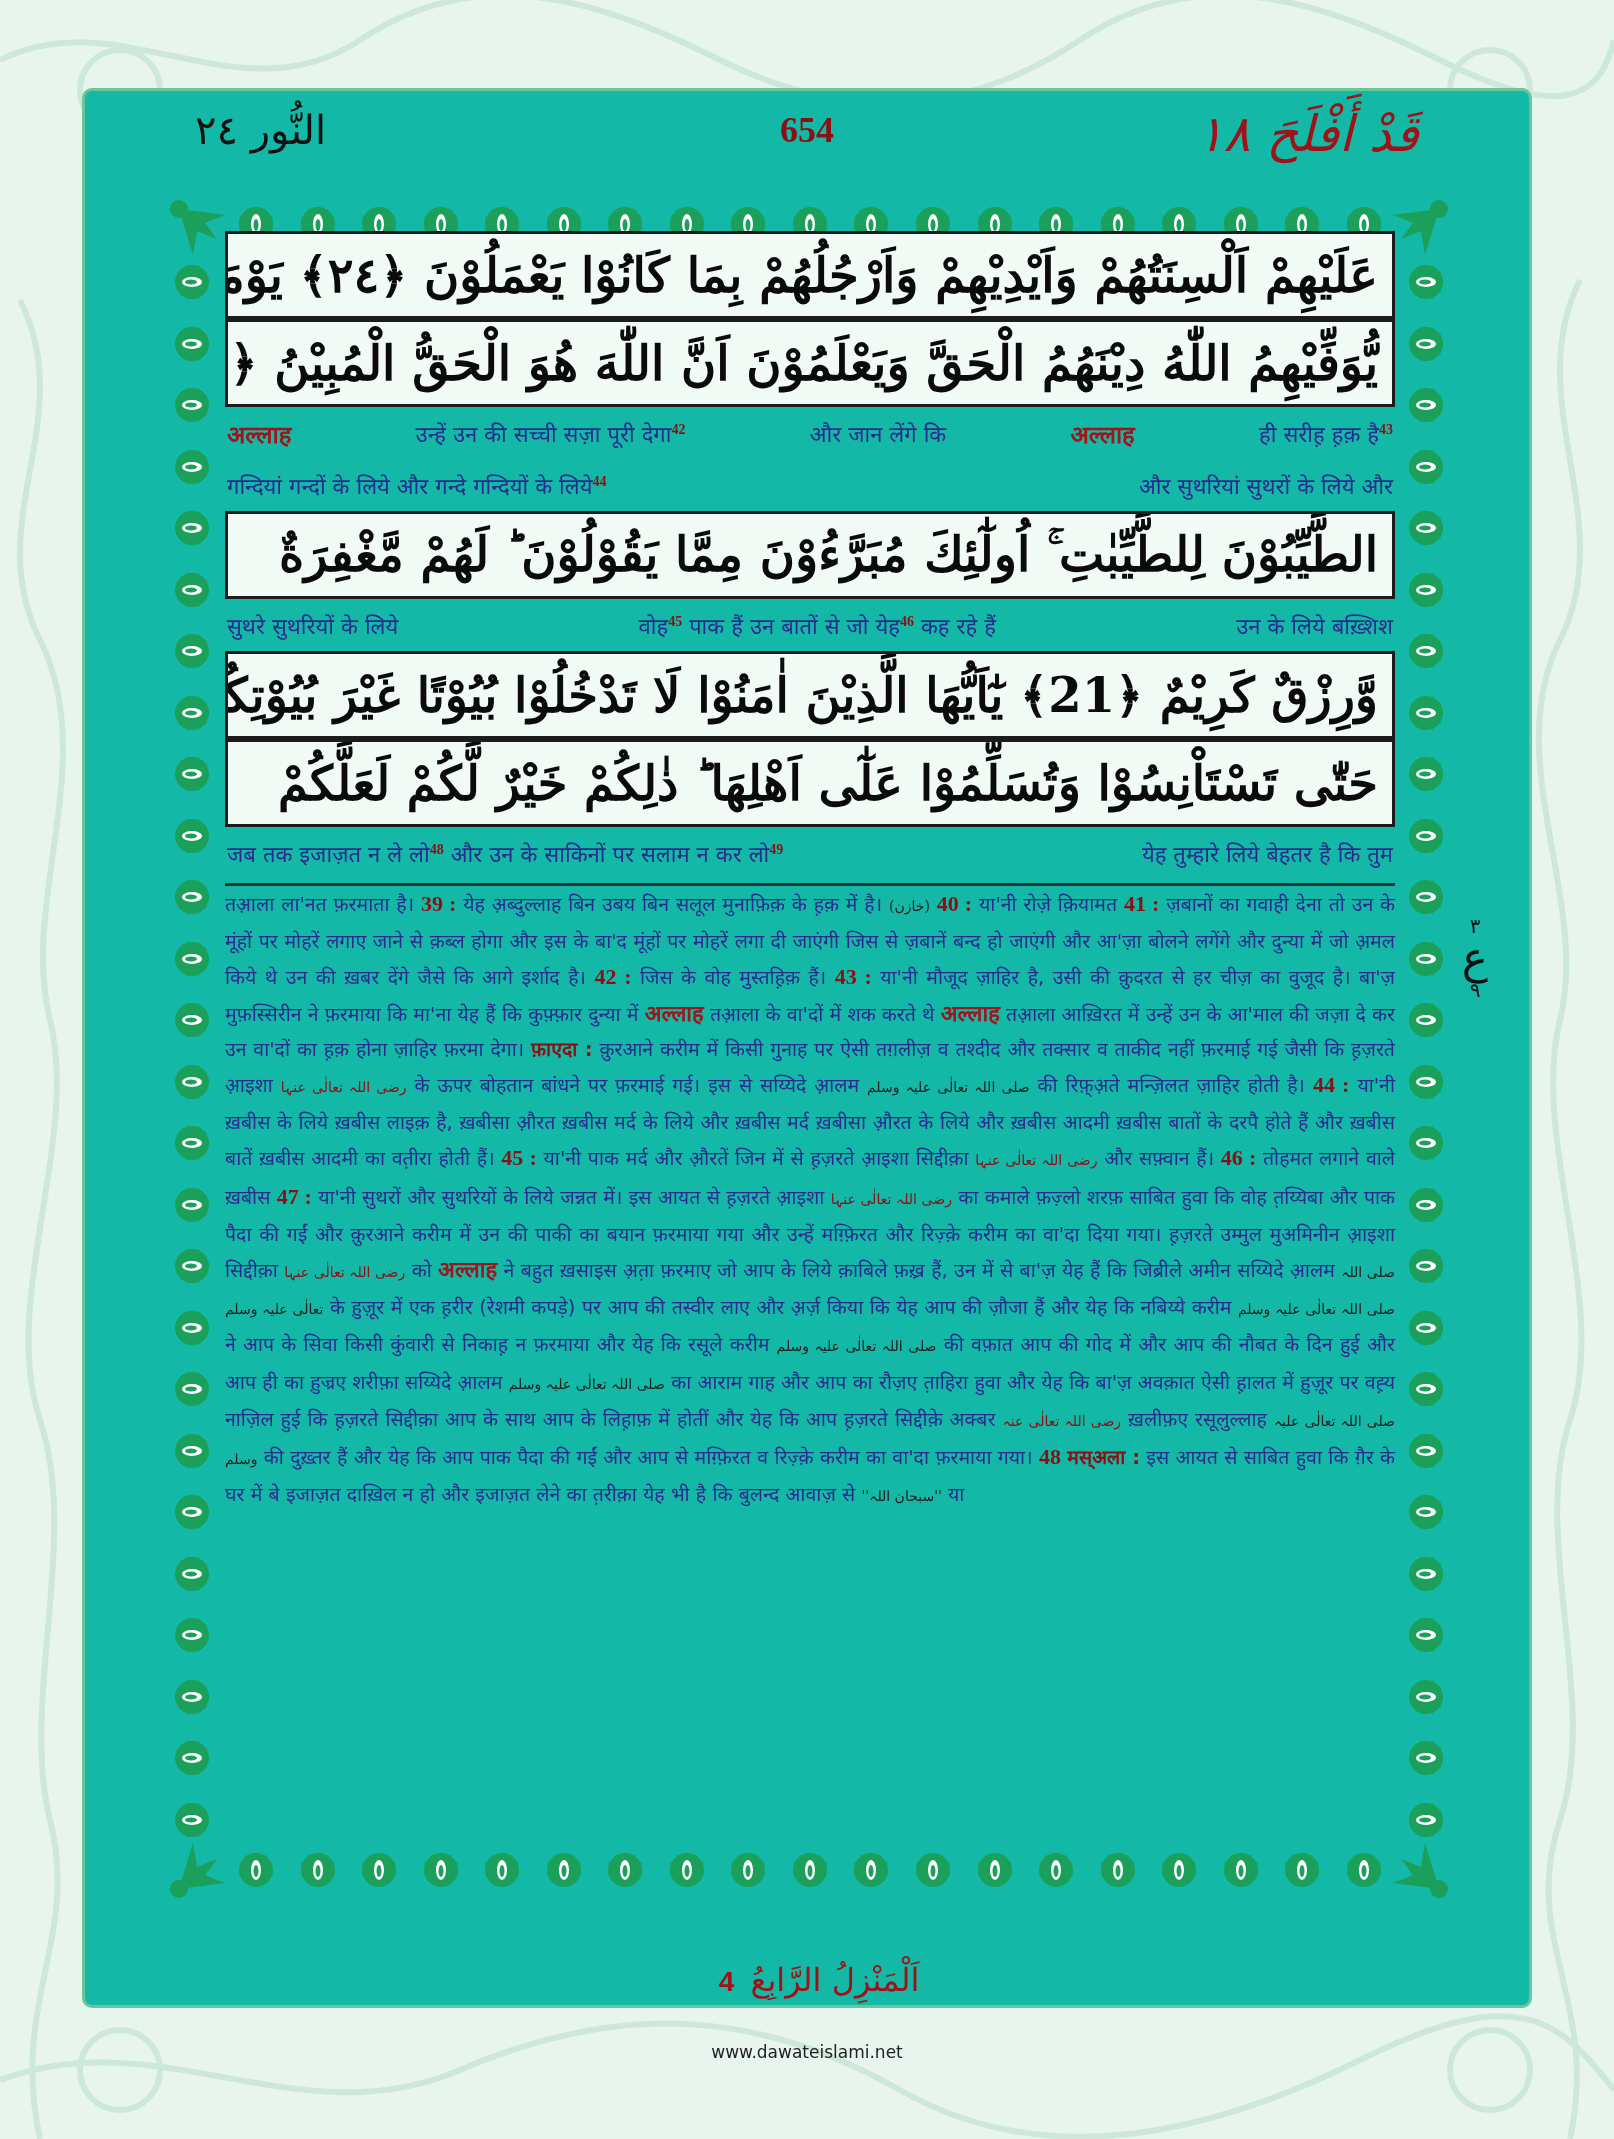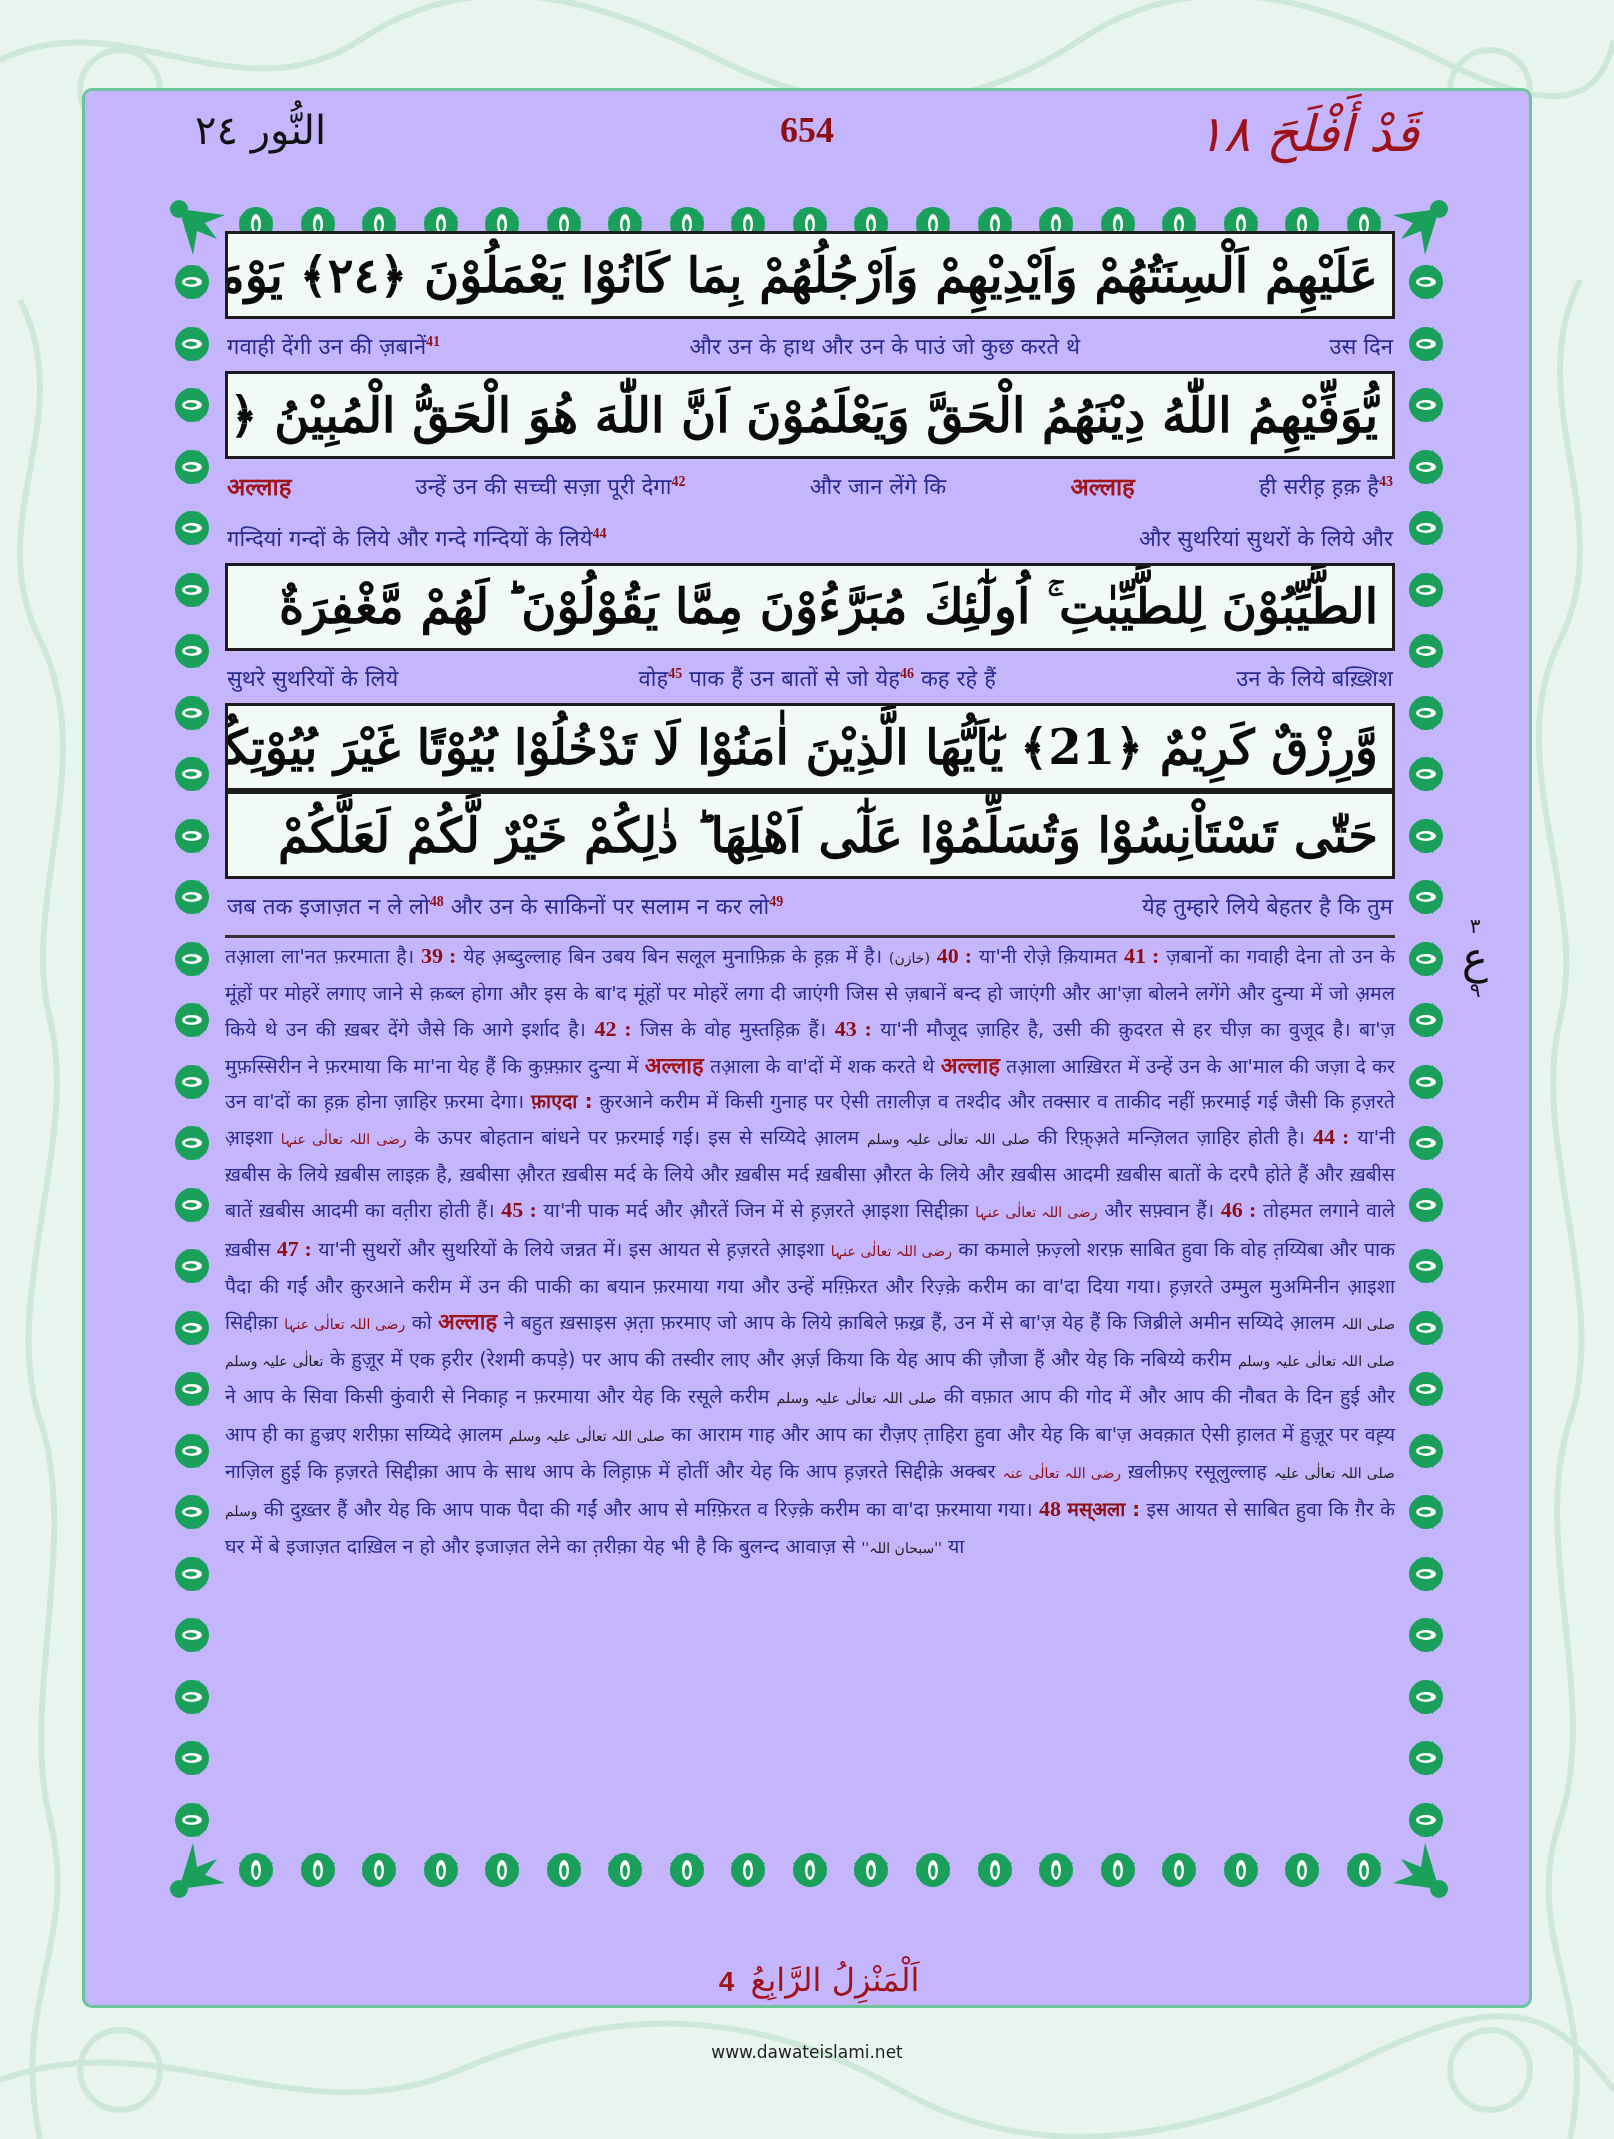--- a/index.html
+++ b/index.html
@@ -4,21 +4,21 @@
 <style>
   html, body { margin:0; padding:0; }
   body {
     width:1614px; height:2139px; position:relative; overflow:hidden;
     background:#e8f4ee;
     font-family:"DejaVu Sans", sans-serif;
   }
   .bg-swirl { position:absolute; inset:0; opacity:0.55; }
   .page {
     position:absolute; left:82px; top:88px; width:1450px; height:1920px;
-    background:#c4b5fd; border:3px solid #6cc49a; border-radius:10px;
+    background:#14b8a6; border:3px solid #6cc49a; border-radius:10px;
     box-sizing:border-box;
   }
   .header { position:absolute; left:0; right:0; top:0; height:70px; }
   .hdr-left { position:absolute; left:110px; top:16px; font-family:"DejaVu Serif", serif; font-size:40px; color:#111; direction:rtl; }
   .hdr-center { position:absolute; left:0; right:0; top:18px; text-align:center; font-family:"Liberation Serif", serif; font-weight:bold; font-size:36px; color:#8b0f14; }
   .hdr-right { position:absolute; right:110px; top:14px; font-family:"DejaVu Serif", serif; font-size:50px; color:#9e1218; direction:rtl;font-style:italic; }
   .flower-row { position:absolute; display:flex; justify-content:space-between; }
   .flower-col { position:absolute; display:flex; flex-direction:column; justify-content:space-between; align-items:center; }
   .flower { width:42px; height:42px; }
   .corner { position:absolute; width:62px; height:62px; }
@@ -417,25 +417,20 @@
 
   <div class="ruku">
     <div class="t">٣</div>
     <div class="m">ع</div>
     <div class="b">٩</div>
   </div>
 
   <div class="content">
 
     <div class="ayah-box">عَلَيْهِمْ اَلْسِنَتُهُمْ وَاَيْدِيْهِمْ وَاَرْجُلُهُمْ بِمَا كَانُوْا يَعْمَلُوْنَ ﴿٢٤﴾ يَوْمَئِذٍ</div>
-    <div class="trans-line">
-      <span><span>गवाही देंगी उन की ज़बानें</span><span class="sup">41</span></span>
-      <span>और उन के हाथ और उन के पाउं जो कुछ करते थे</span>
-      <span>उस दिन</span>
-    </div>
 
     <div class="ayah-box">يُّوَفِّيْهِمُ اللّٰهُ دِيْنَهُمُ الْحَقَّ وَيَعْلَمُوْنَ اَنَّ اللّٰهَ هُوَ الْحَقُّ الْمُبِيْنُ ﴿٢٥﴾</div>
     <div class="trans-line">
       <span class="allah">अल्लाह</span>
       <span><span>उन्हें उन की सच्ची सज़ा पूरी देगा</span><span class="sup">42</span></span>
       <span>और जान लेंगे कि</span>
       <span class="allah">अल्लाह</span>
       <span><span>ही सरीह़ ह़क़ है</span><span class="sup">43</span></span>
     </div>
 

